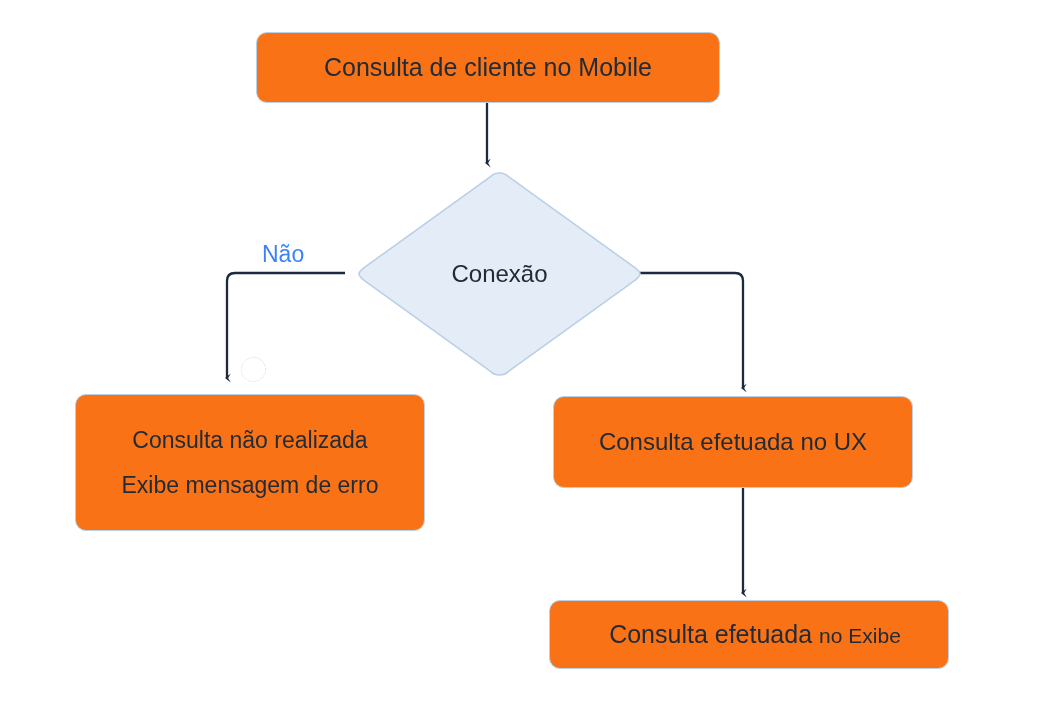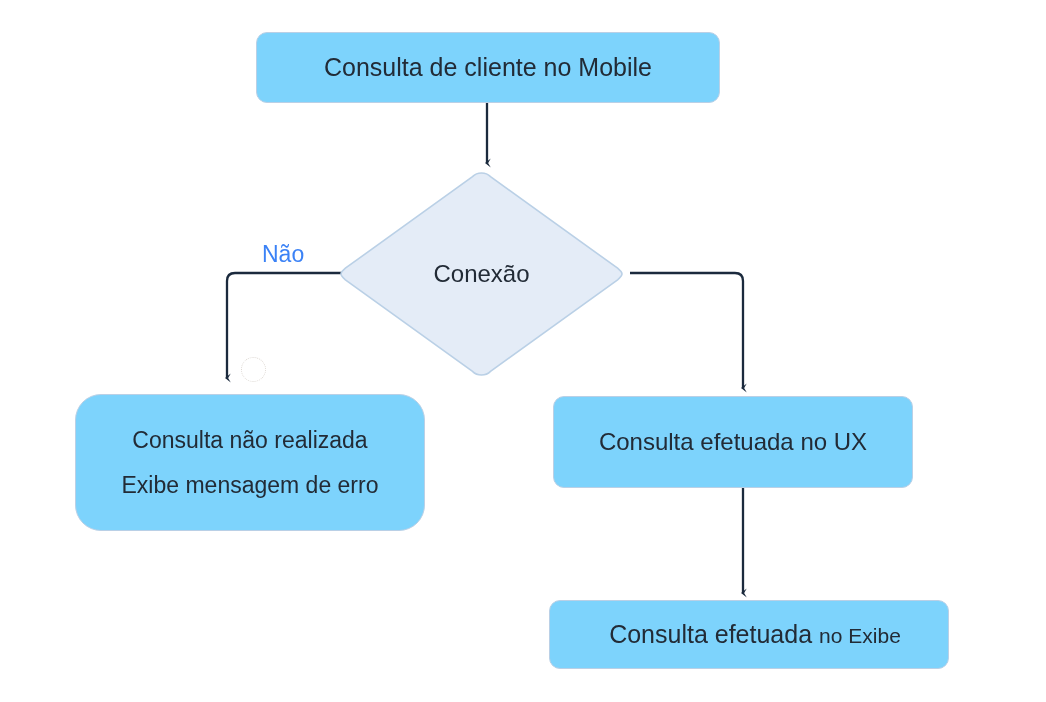--- a/index.html
+++ b/index.html
@@ -24,21 +24,21 @@
   .edges {
     position: absolute;
     left: 0; top: 0;
     width: 1046px;
     height: 702px;
     pointer-events: none;
   }
   .node {
     position: absolute;
     box-sizing: border-box;
-    background: #7dd3fc;
+    background: #f97316;
     border: 1.6px solid #bad0e6;
     border-radius: 11px;
     display: flex;
     flex-direction: column;
     align-items: center;
     justify-content: center;
     color: #222b36;
     text-align: center;
     line-height: 1.25;
   }
@@ -52,21 +52,20 @@
     width: 464px;
     height: 71px;
     font-size: 25px;
   }
   #node-fail {
     left: 75px;
     top: 394px;
     width: 350px;
     height: 137px;
     font-size: 23px;
-    border-radius: 26px;
   }
   #node-fail .node-label + .node-label {
     margin-top: 16px;
   }
   #node-ux {
     left: 553px;
     top: 396px;
     width: 360px;
     height: 92px;
     font-size: 24px;
@@ -84,21 +83,21 @@
   #node-reshop .node-row {
     display: flex;
     align-items: baseline;
     gap: 7px;
     white-space: nowrap;
   }
 
   
   #node-decision {
     position: absolute;
-    left: 339px;
+    left: 357px;
     top: 170px;
     width: 285px;
     height: 208px;
   }
   #node-decision .diamond-shape {
     position: absolute;
     left: 0; top: 0;
     width: 100%;
     height: 100%;
   }

